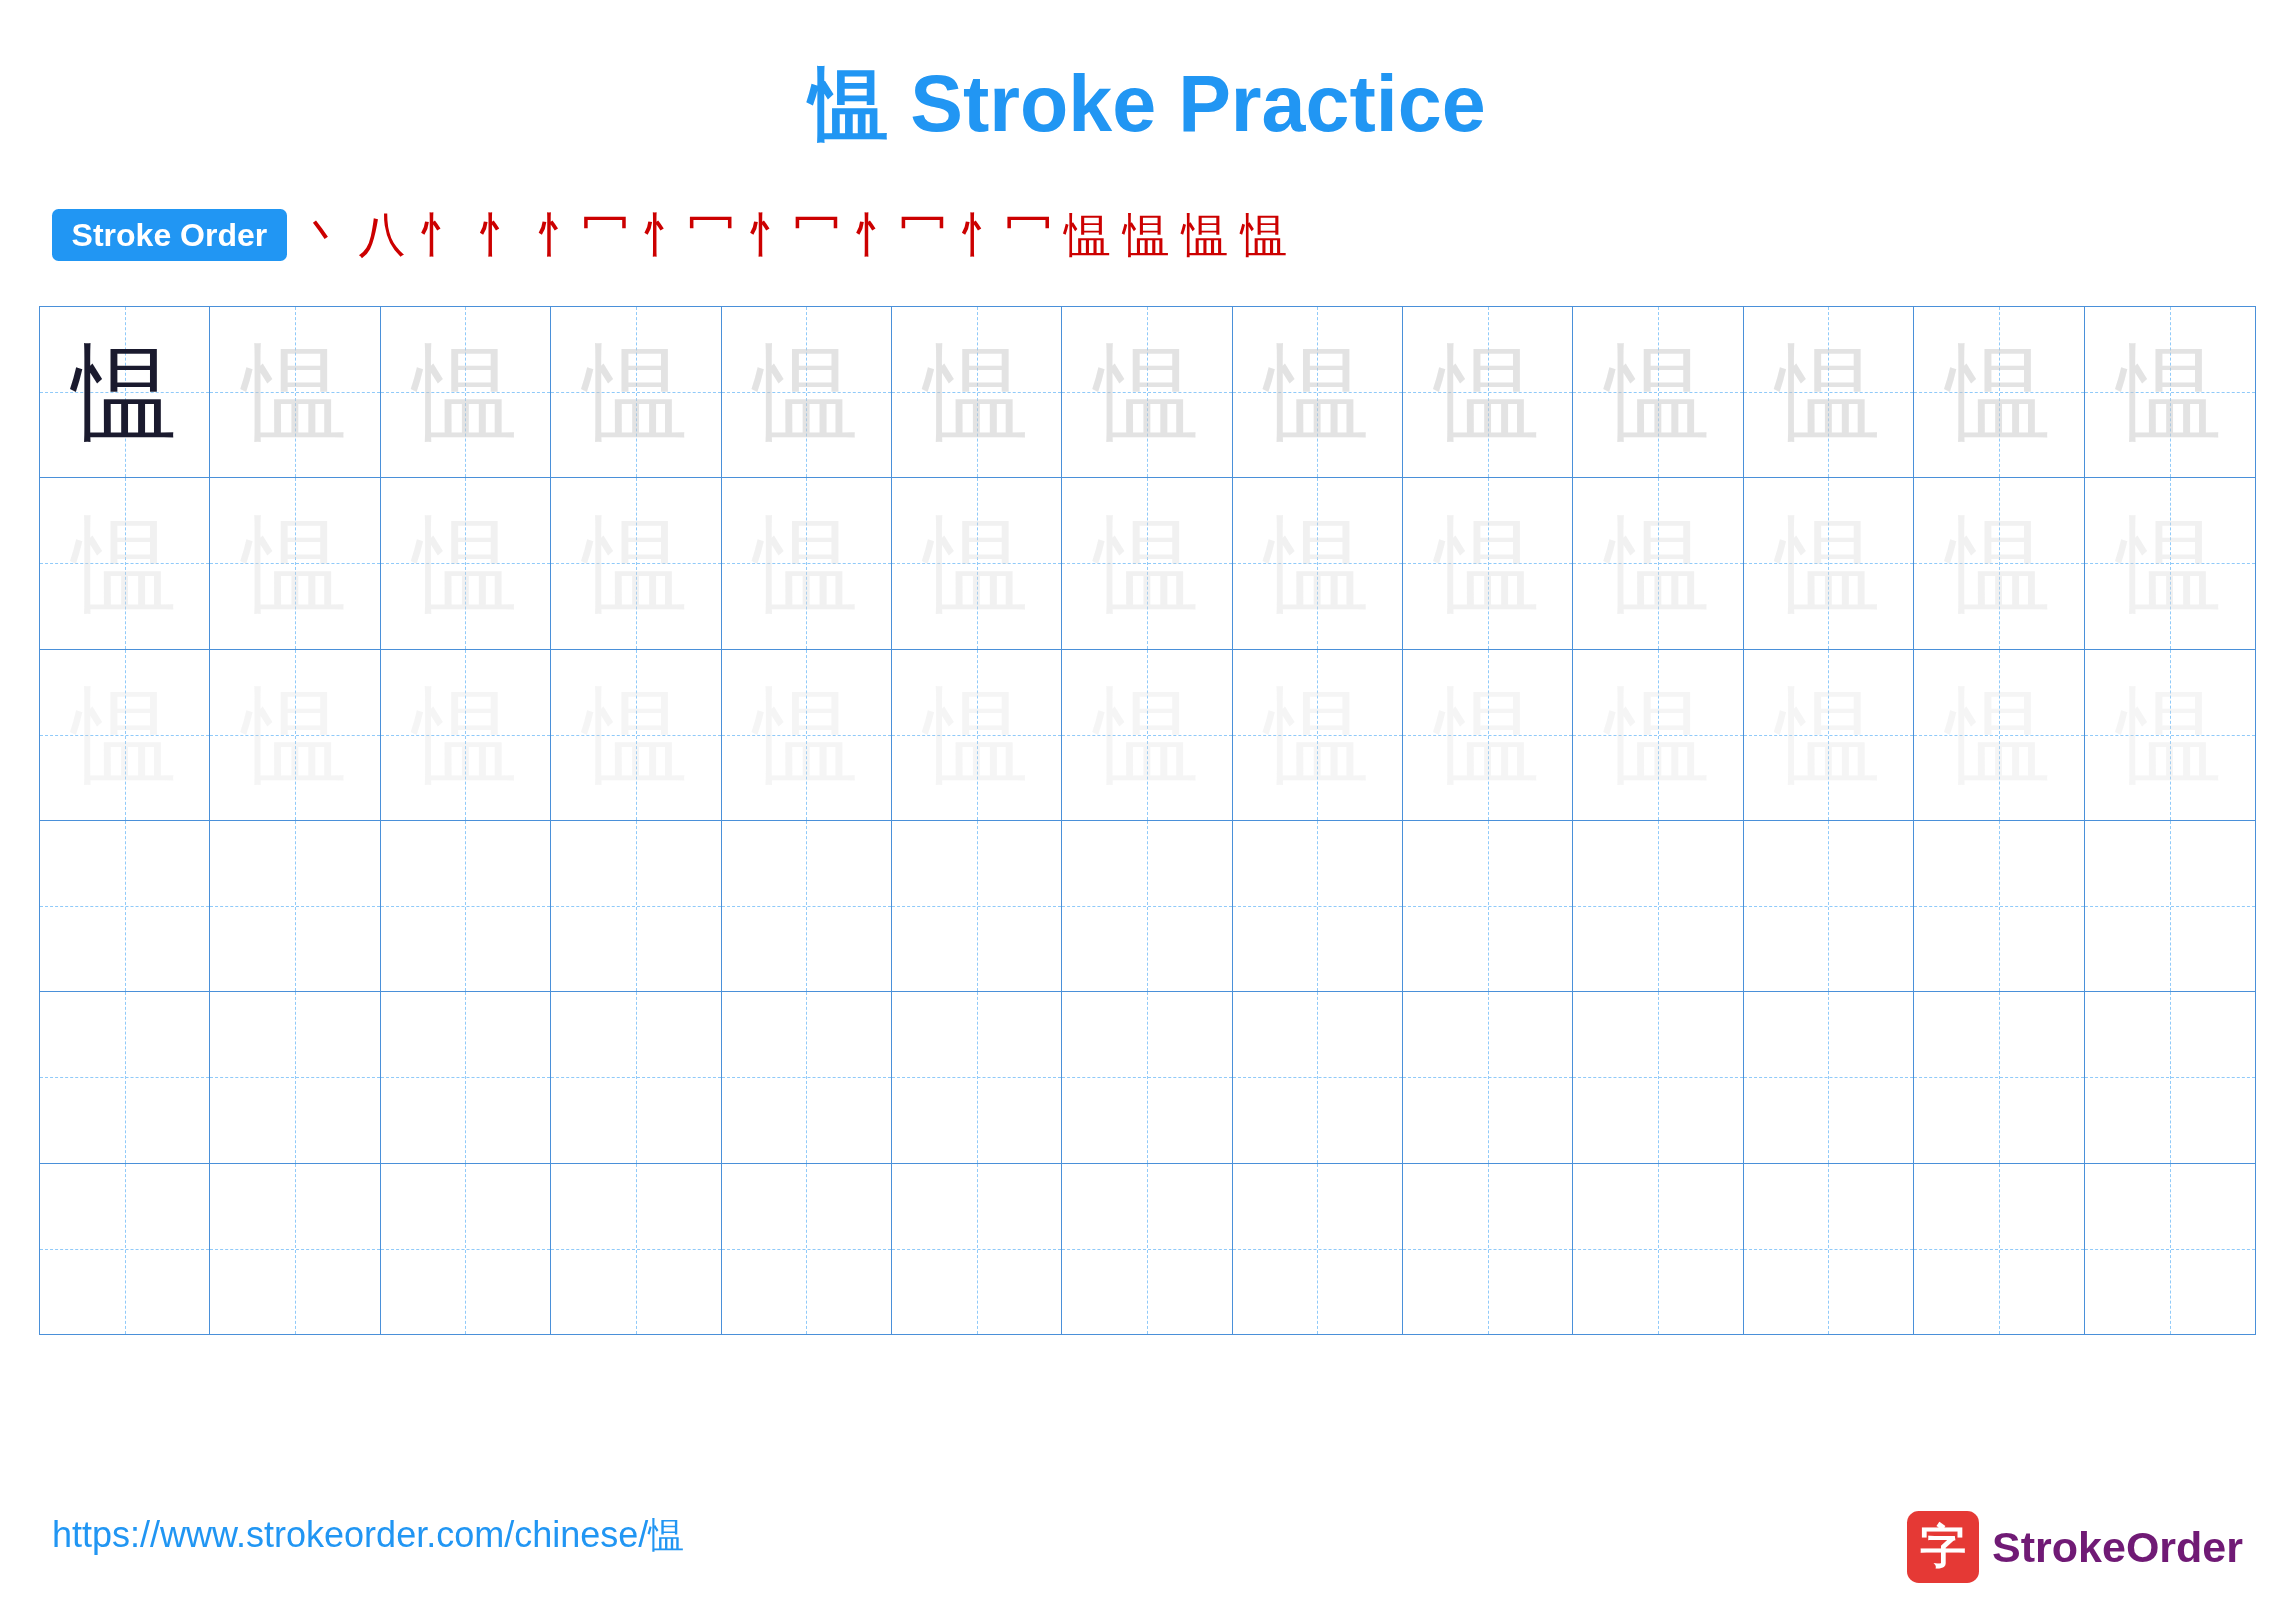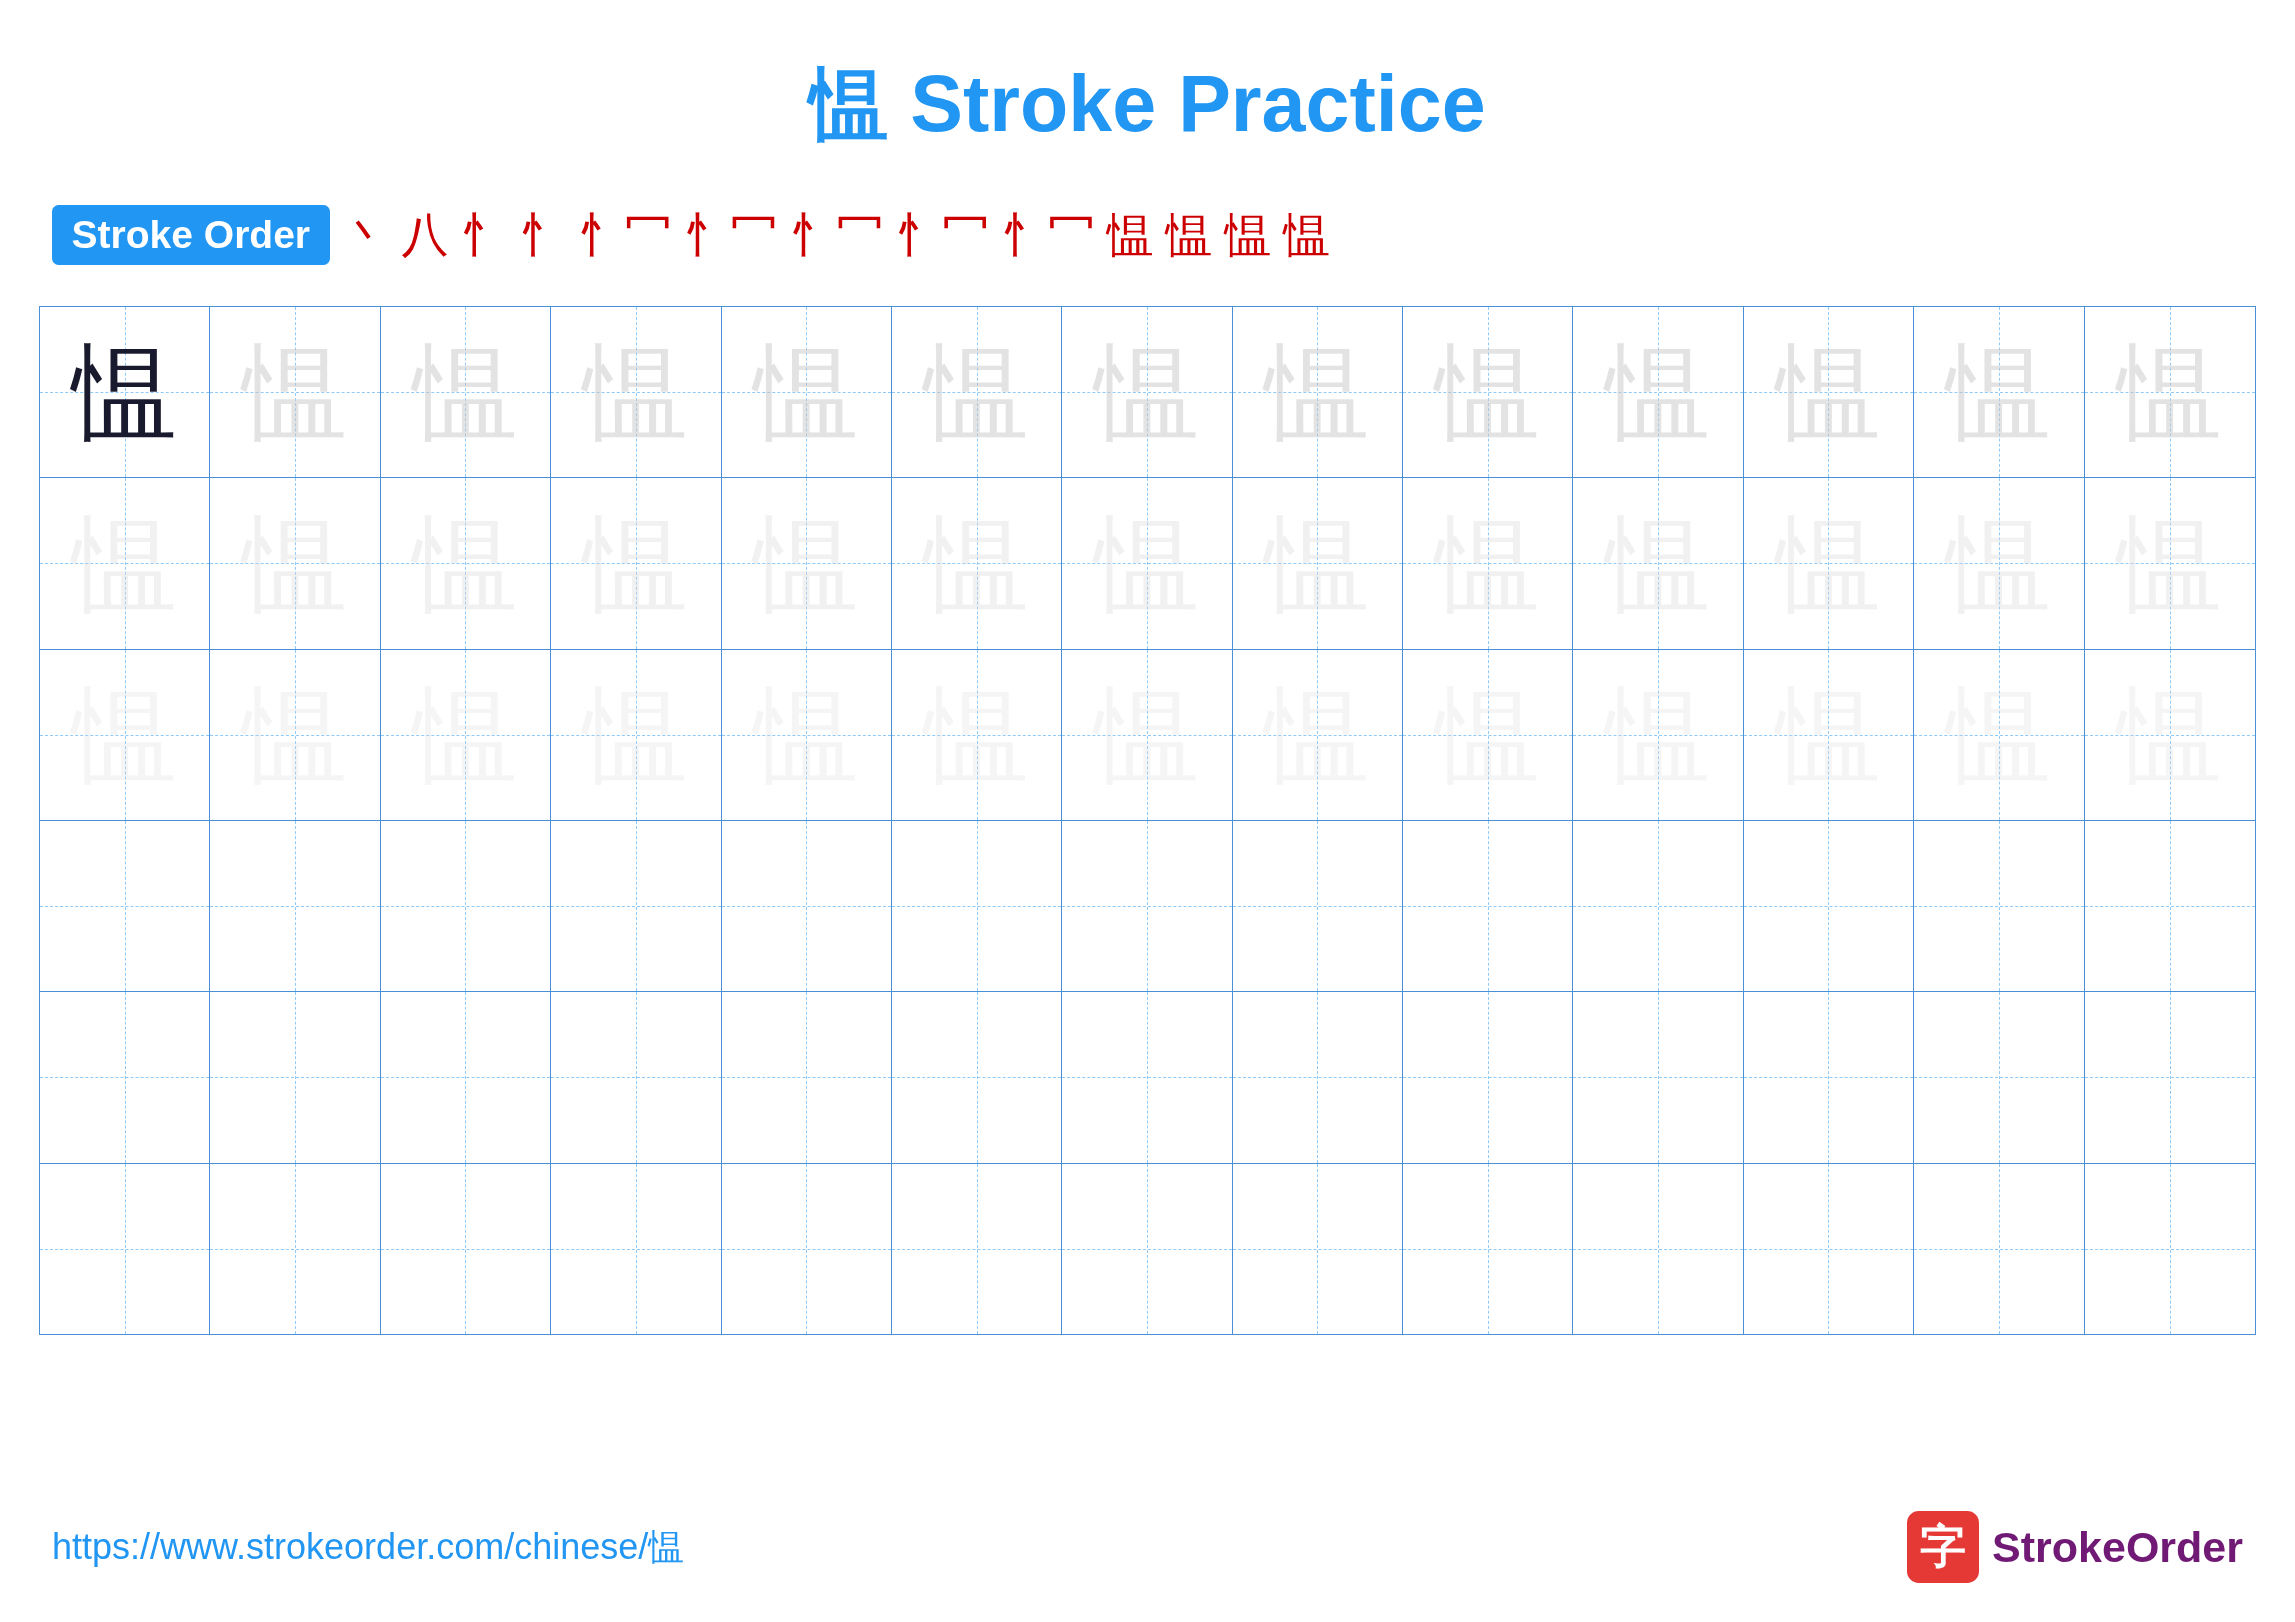--- a/index.html
+++ b/index.html
@@ -30,21 +30,21 @@
     
     .stroke-order-row {
       display: flex;
       align-items: center;
       padding: 19.6px 52px;
       gap: 13px;
     }
     .stroke-order-badge {
       background: #2196F3;
       color: white;
-      font-size: 39px;
+      font-size: 32px;
       font-weight: bold;
       padding: 7.9px 19.6px;
       border-radius: 6.5px;
       white-space: nowrap;
     }
     .stroke-sequence {
       display: flex;
       align-items: center;
       gap: 11.8px;
       font-size: 47px;
@@ -122,21 +122,20 @@
       opacity: 0.35;
     }
 
     
     .footer {
       position: absolute;
       bottom: 39px;
       left: 52px;
       right: 52px;
       display: flex;
-      align-items: center;
       justify-content: space-between;
     }
     .footer-url {
       font-size: 36px;
       color: #2196F3;
       text-decoration: none;
     }
     .footer-logo {
       display: flex;
       align-items: center;

